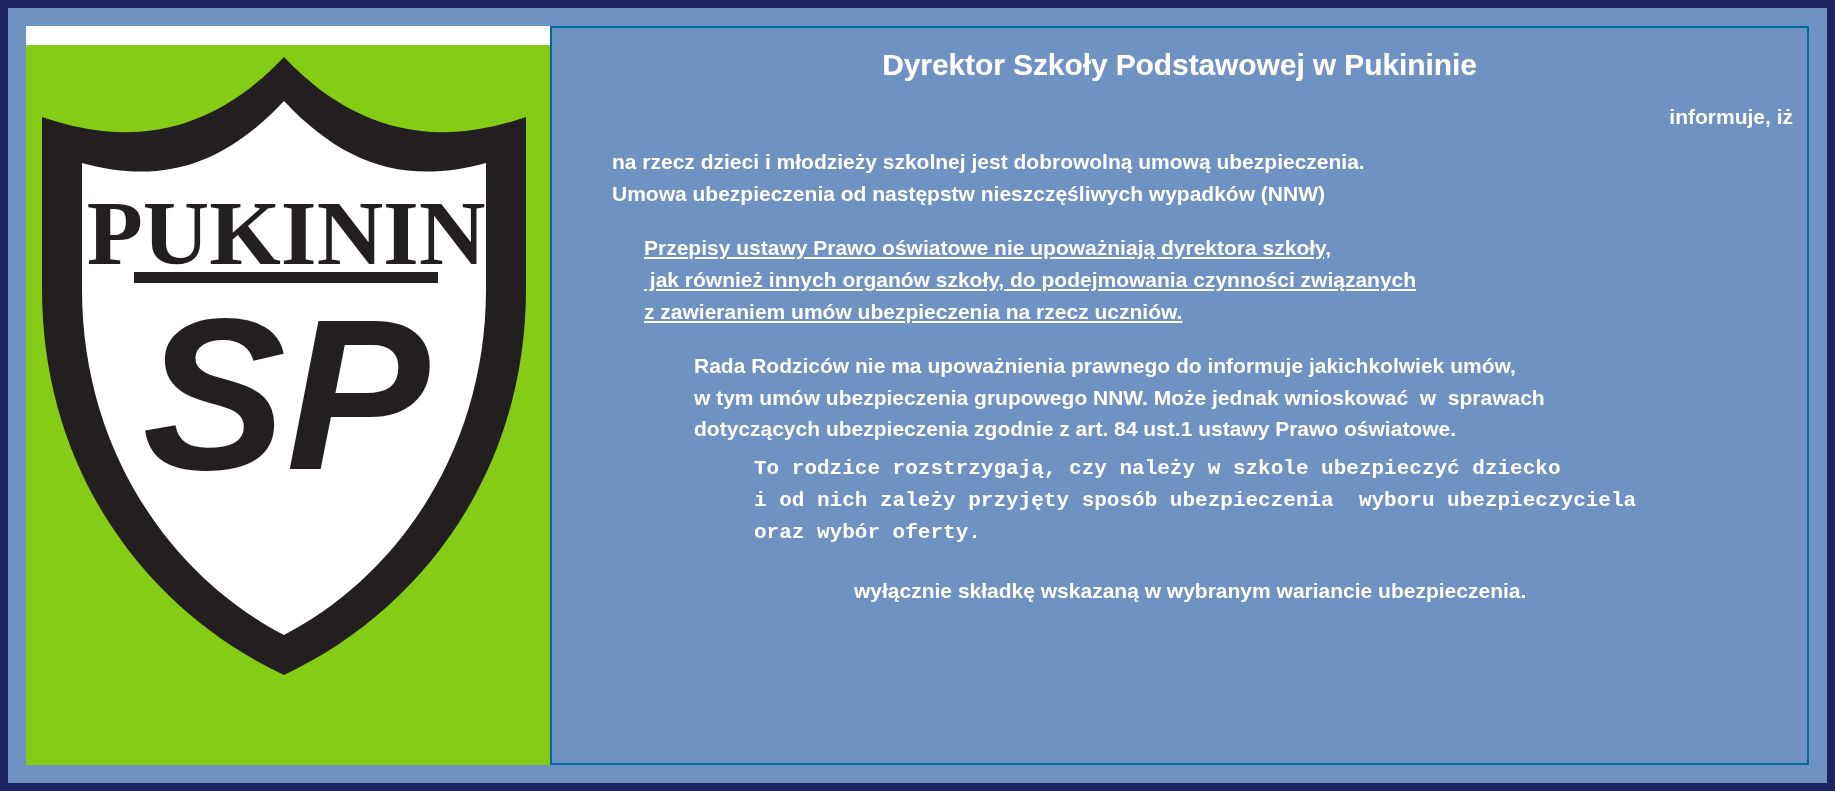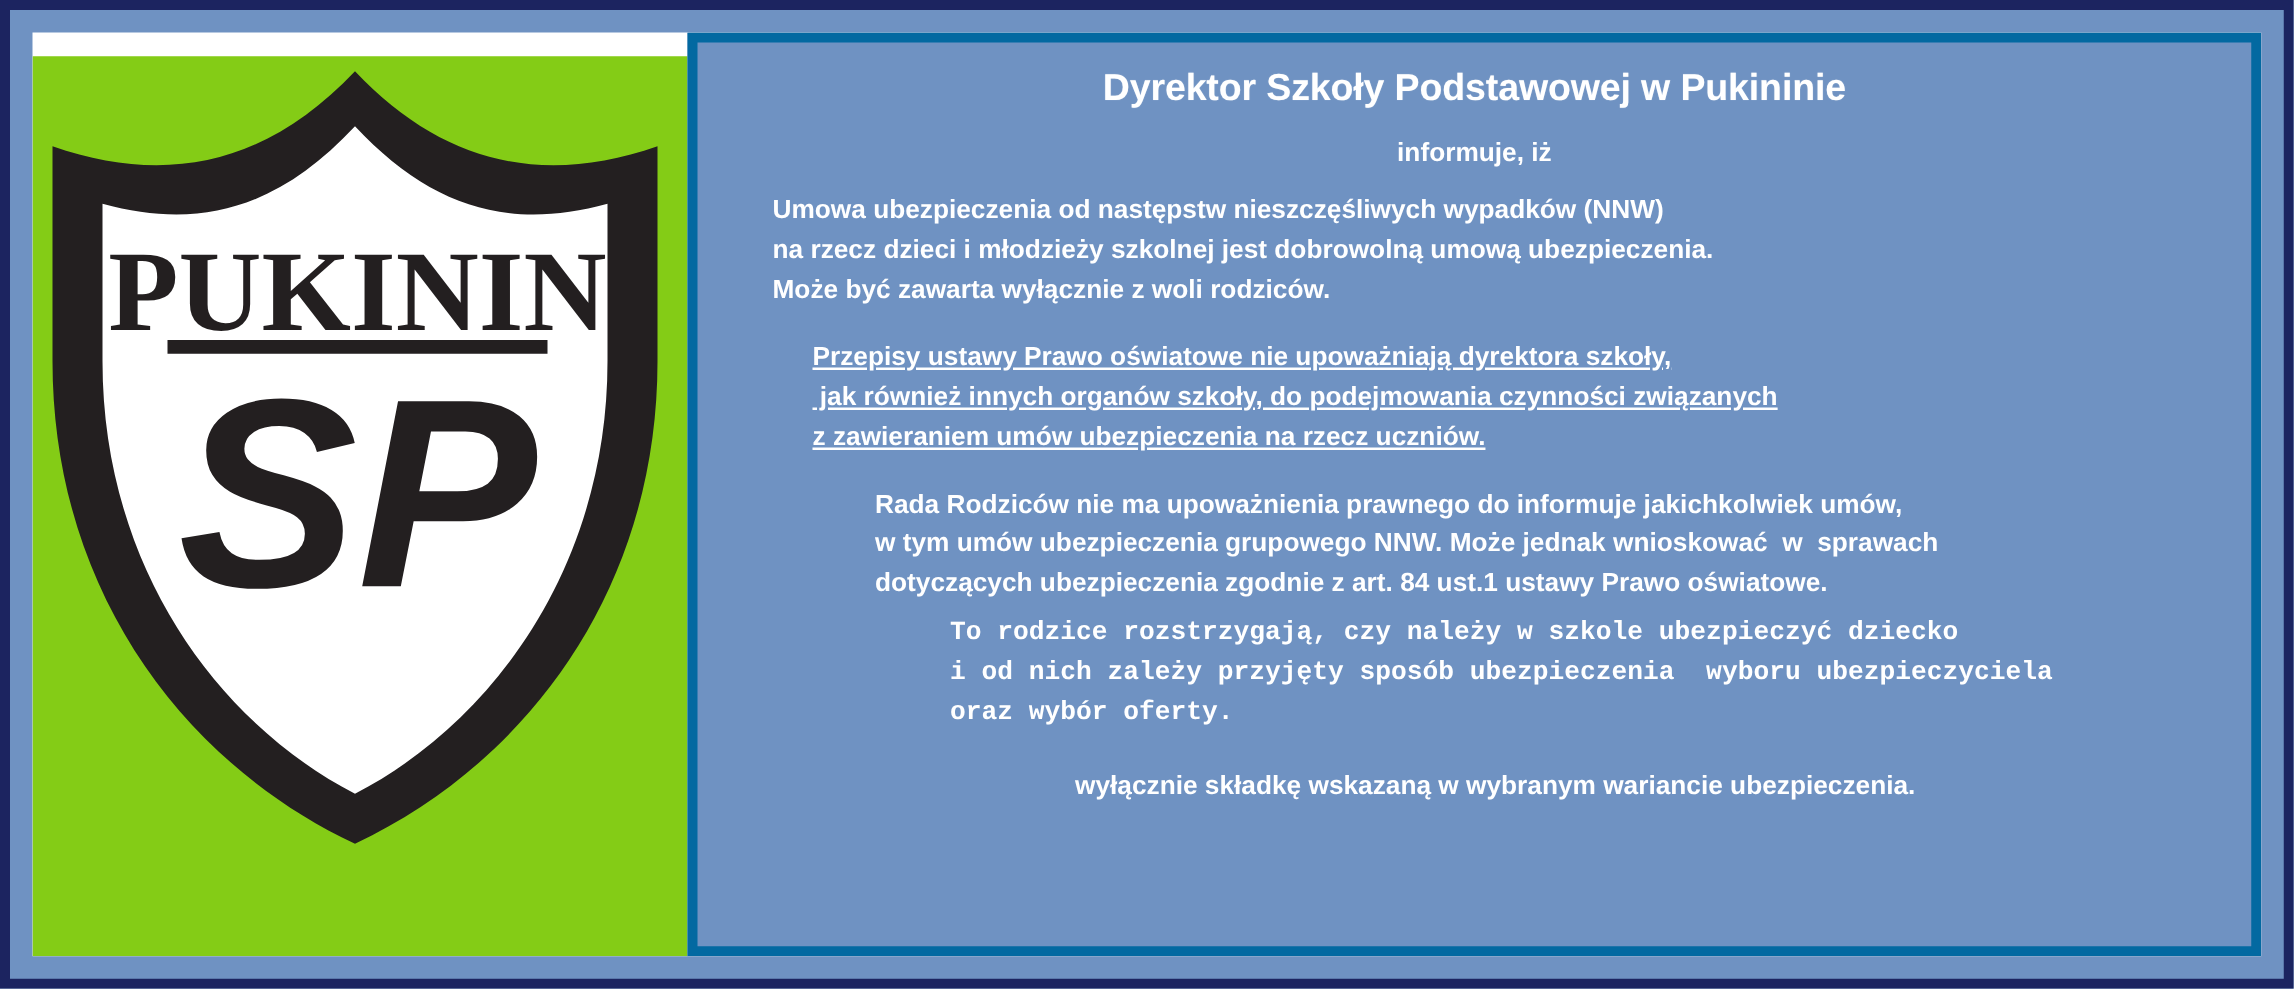--- a/index.html
+++ b/index.html
@@ -49,38 +49,38 @@
     width: 510px;
     height: 640px;
   }
 
   
   .text-panel {
     position: relative;
     flex: 1 1 auto;
     background: #6f92c2;
     box-sizing: border-box;
-    border: 8px solid #0369a1;
+    border: 2px solid #0369a1;
     padding: 10px 14px 0 14px;
     color: #ffffff;
     overflow: hidden;
   }
 
   .headline {
     text-align: center;
     font-size: 30px;
     font-weight: bold;
     letter-spacing: -0.1px;
     margin: 10px 0 0 0;
     line-height: 1.1;
     text-shadow: 0 0 1px rgba(255,255,255,0.35);
   }
 
   .subline {
-    text-align: center;
+    text-align: right;
     font-size: 21px;
     font-weight: bold;
     margin: 24px 0 0 0;
     line-height: 1.1;
   }
 
   .para {
     font-size: 21px;
     font-weight: bold;
     line-height: 1.52;
@@ -127,23 +127,22 @@
       </svg>
     </div>
 
     <div class="text-panel">
 
       <div class="headline">Dyrektor Szkoły Podstawowej  w Pukininie</div>
 
       <div class="subline">informuje, iż</div>
 
       <div class="para p-umowa">
+        <span class="ln">na rzecz dzieci i młodzieży szkolnej jest dobrowolną umową ubezpieczenia.</span>
         <span class="ln">Umowa ubezpieczenia od następstw nieszczęśliwych wypadków (NNW)</span>
-        <span class="ln">na rzecz dzieci i młodzieży szkolnej jest dobrowolną umową ubezpieczenia.</span>
-        <span class="ln">Może być zawarta wyłącznie z woli rodziców.</span>
       </div>
 
       <div class="para p-przepisy">
         <span class="ln">Przepisy ustawy Prawo oświatowe nie upoważniają dyrektora szkoły,</span>
         <span class="ln"> jak również innych organów szkoły, do podejmowania czynności związanych</span>
         <span class="ln">z zawieraniem umów ubezpieczenia na rzecz uczniów.</span>
       </div>
 
       <div class="para p-rada">
         <span class="ln">Rada Rodziców nie ma upoważnienia prawnego do informuje jakichkolwiek umów,</span>

